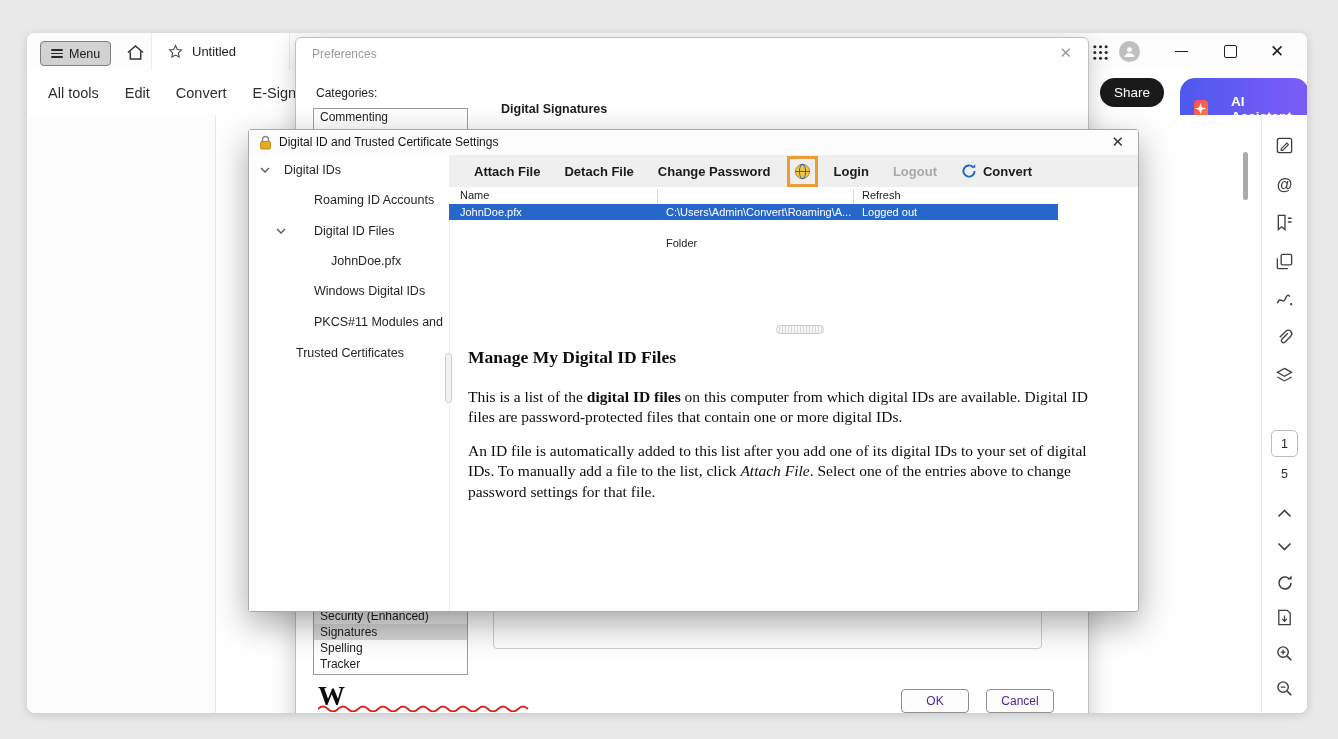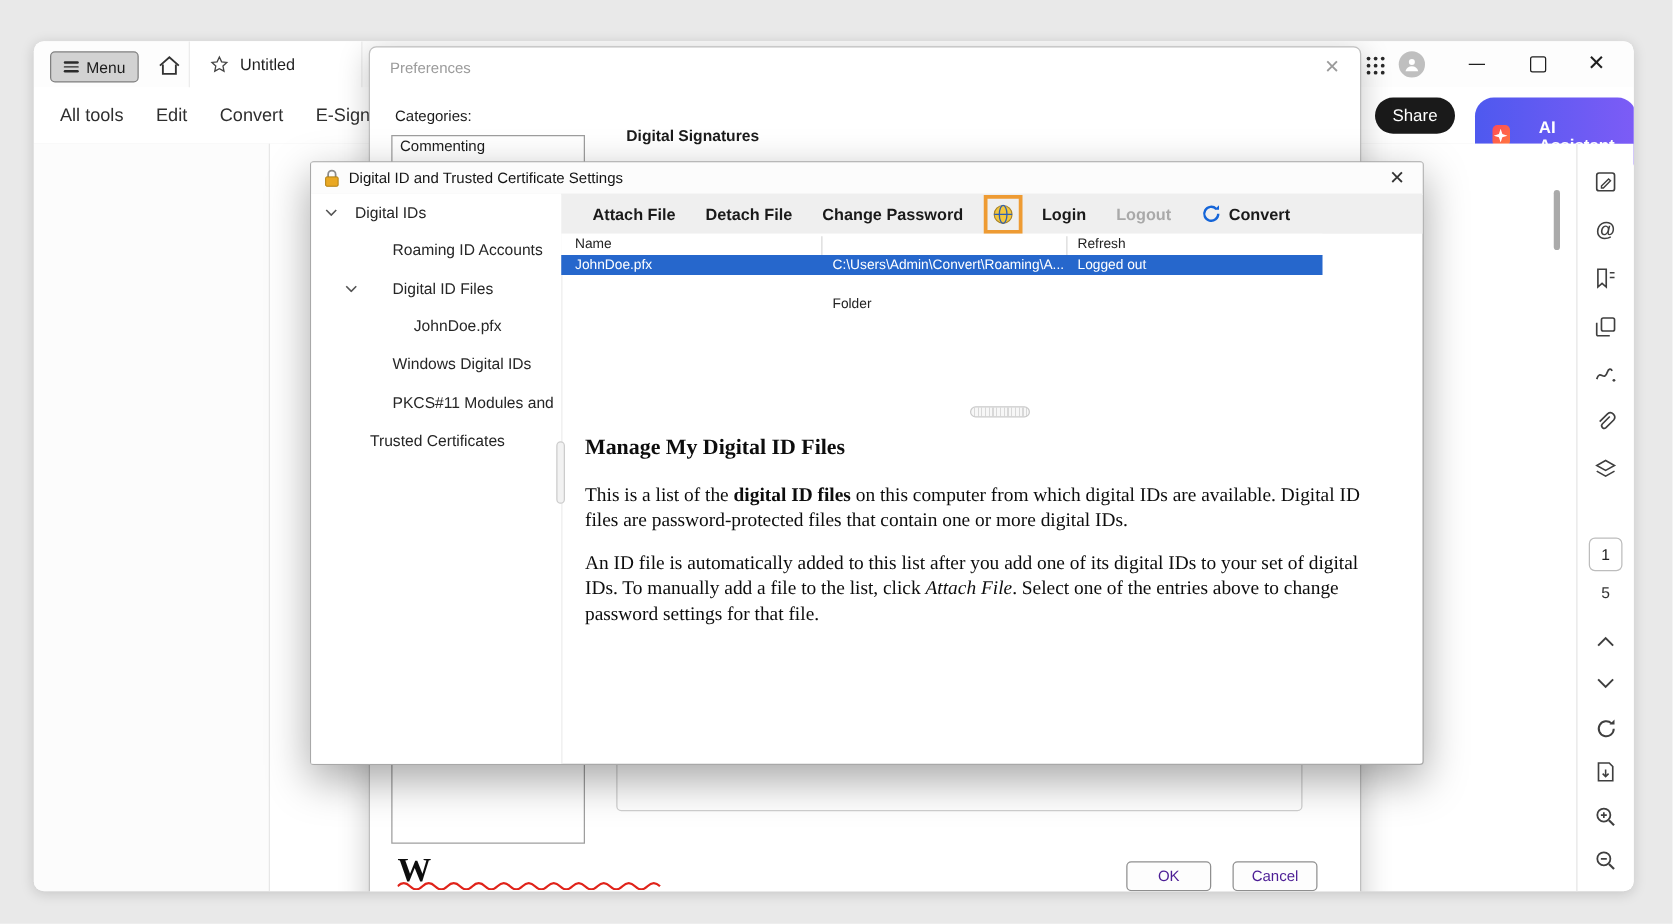--- a/index.html
+++ b/index.html
@@ -239,20 +239,26 @@
           </svg>
       </div>
     </div>
 
     <div class="prefs">
       <div class="prefs-title">Preferences</div>
       <div class="prefs-close x-glyph">✕</div>
       <div class="cat-label">Categories:</div>
       <div class="cat-list">
         <div class="cat-item">Commenting</div>
+        <div class="cat-bottom">
+          <div class="cat-item cat-alt">Security (Enhanced)</div>
+          <div class="cat-item cat-sel">Signatures</div>
+          <div class="cat-item">Spelling</div>
+          <div class="cat-item">Tracker</div>
+        </div>
       </div>
       <div class="panel-title">Digital Signatures</div>
       <div class="groupbox"></div>
       <div class="pref-btn" style="left:605px;">
         <span>OK</span>
       </div>
       <div class="pref-btn" style="left:690px;">
         <span>Cancel</span>
       </div>
     </div>

